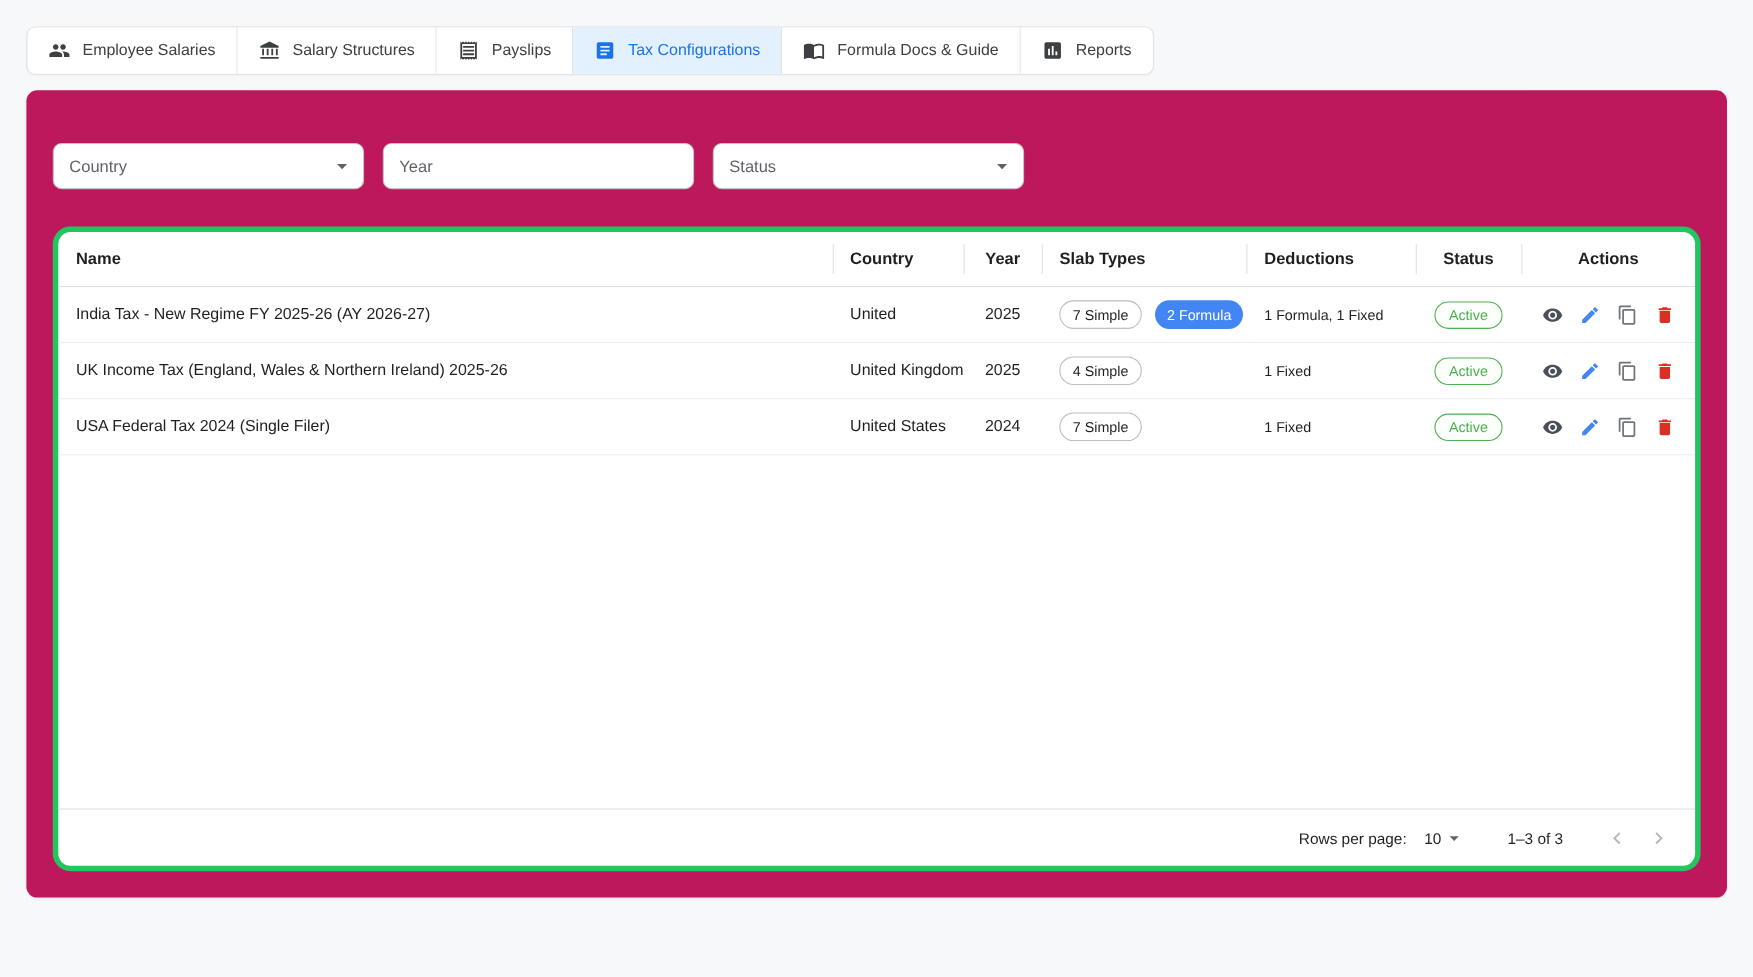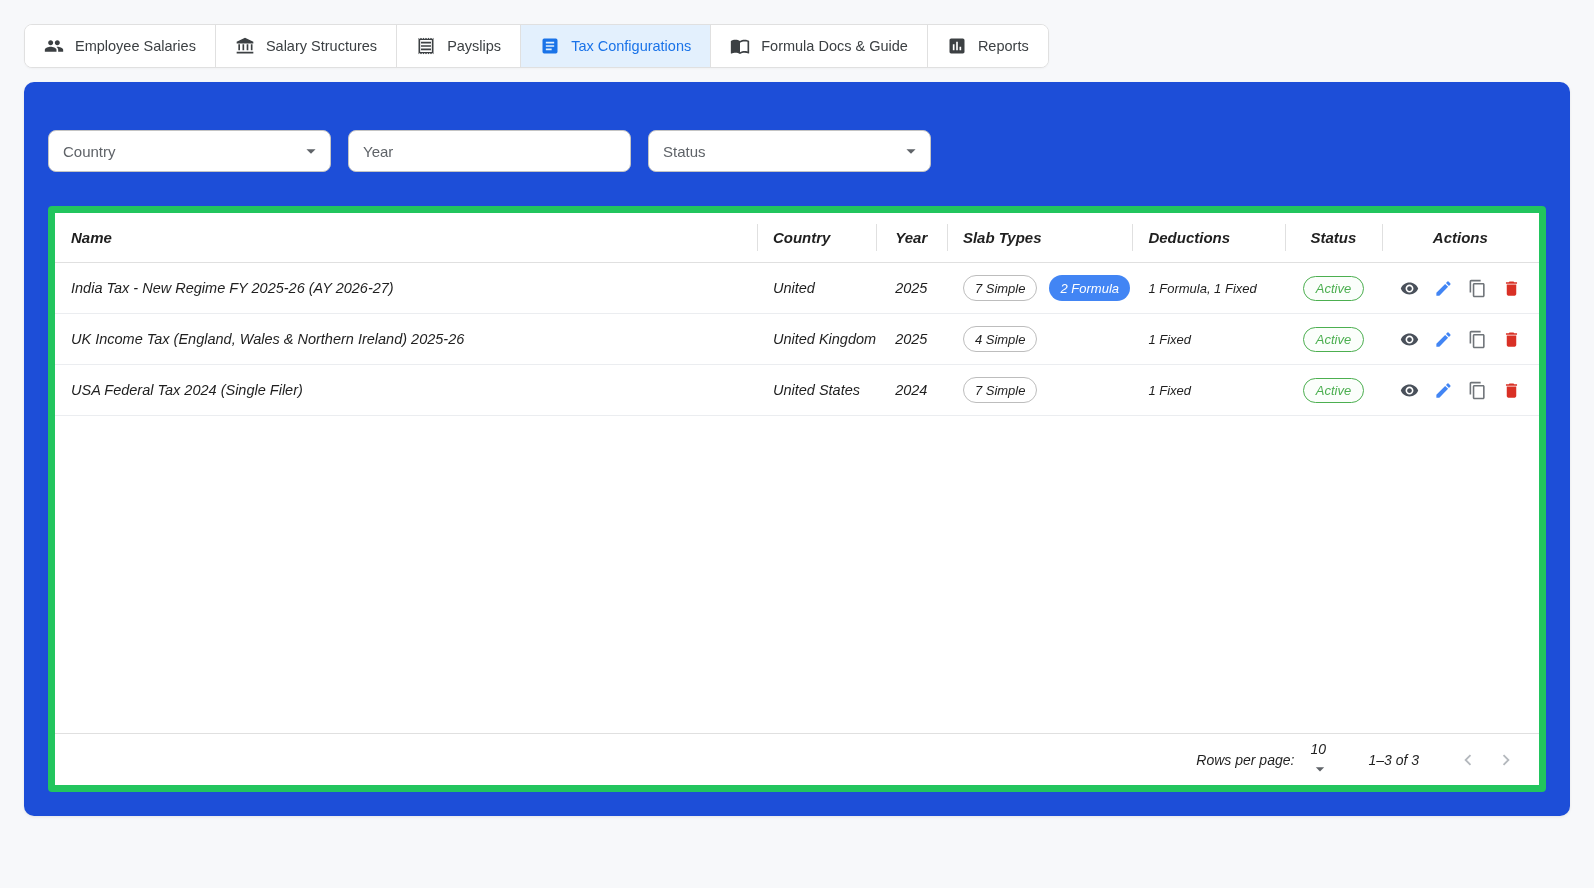--- a/index.html
+++ b/index.html
@@ -42,21 +42,21 @@
     display: inline-flex; align-items: center; gap: 11px;
     background: #4285f4; color: #fff; border: none; border-radius: 6px;
     height: 38px; padding: 0 19px; font-size: 15px;
     font-family: "Liberation Sans", sans-serif;
     cursor: pointer; box-shadow: 0 1px 3px rgba(66,133,244,.4);
   }
   .create-btn svg { width: 17px; height: 17px; }
 
   
   .card {
-    background: #1d4ed8; border-radius: 10px;
+    background: #be185d; border-radius: 10px;
     margin-top: 14px; padding: 24px;
     height: 734px;
     box-shadow: 0 1px 3px rgba(0,0,0,0.08);
     display: flex; flex-direction: column;
   }
 
   
   .filters { display: flex; gap: 17px; margin-top: 24px; }
   .filter {
     position: relative; width: 283px; height: 42px;
@@ -70,24 +70,23 @@
   .filter input {
     border: none; outline: none; width: 100%; height: 100%;
     font-size: 15px; font-family: "Liberation Sans", sans-serif;
     background: transparent; color: #1f1f1f;
   }
   .filter input::placeholder { color: #5f6368; opacity: 1; }
 
   
   .table-wrap {
     margin-top: 34px; flex: 1;
-    border: 7px solid #22c55e; border-radius: 4px;
+    border: 5px solid #22c55e; border-radius: 16px;
     display: flex; flex-direction: column; overflow: hidden;
     background: #fff;
-    font-style: italic;
   }
   table { width: 100%; border-collapse: collapse; table-layout: fixed; }
   th {
     text-align: left; font-size: 15px; font-weight: 700; color: #1f1f1f;
     padding: 16px 16px; position: relative; white-space: nowrap;
   }
   th:not(:first-child)::before {
     content: ""; position: absolute; left: 0; top: 22%;
     height: 56%; width: 1px; background: #e0e0e0;
   }
@@ -128,21 +127,21 @@
 
   .table-spacer { flex: 1; }
 
   
   .pagination {
     border-top: 1px solid #e0e0e0; height: 52px; flex: none;
     display: flex; align-items: center; justify-content: flex-end;
     padding: 0 14px; font-size: 14px; color: #1f1f1f;
   }
   .rpp-label { margin-right: 16px; }
-  .rpp-select { display: inline-flex; align-items: flex-start; gap: 2px; cursor: pointer; margin-right: 38px; flex-direction: column; }
+  .rpp-select { display: inline-flex; align-items: center; gap: 2px; cursor: pointer; margin-right: 38px; }
   .rpp-select svg { width: 20px; height: 20px; color: #5f6368; }
   .range-label { margin-right: 30px; }
   .page-btn {
     background: none; border: none; padding: 0; margin: 0 8px;
     color: #b4b8bd; cursor: default;
     display: flex; align-items: center; justify-content: center;
   }
   .page-btn svg { width: 22px; height: 22px; }
 </style>
 </head>

